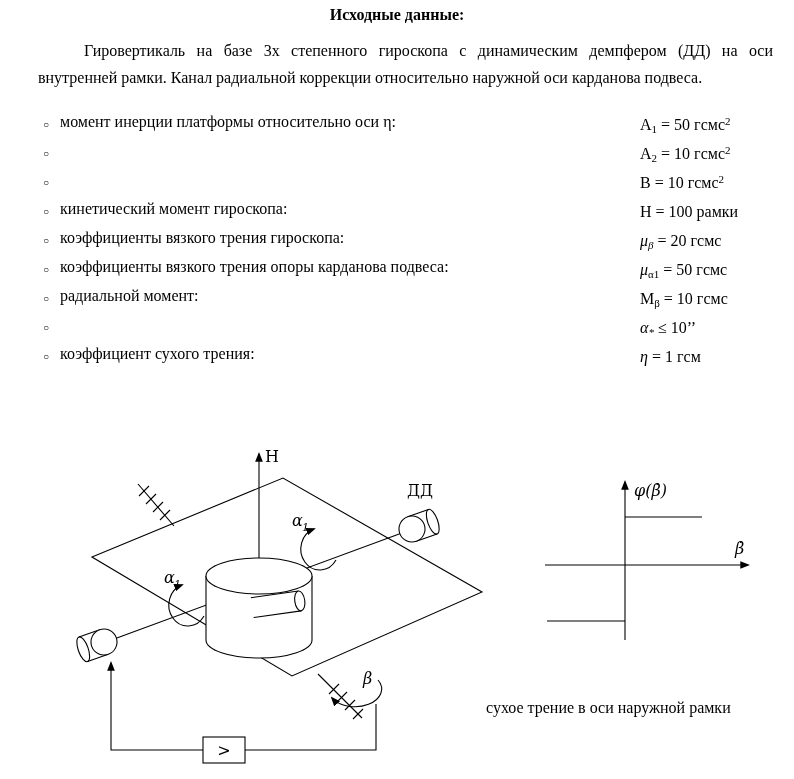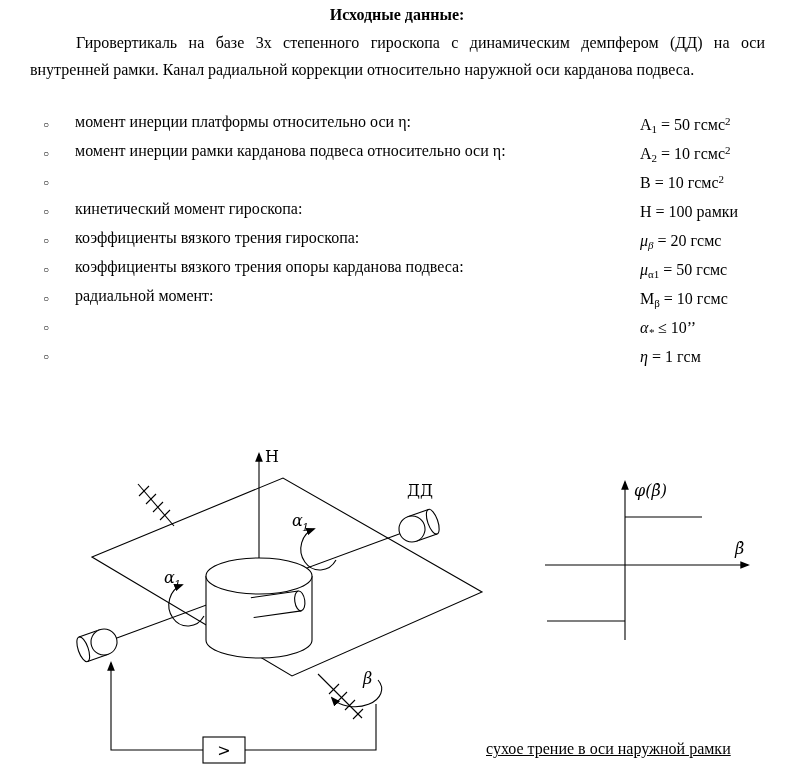--- a/index.html
+++ b/index.html
@@ -6,31 +6,31 @@
   .page {
     position:relative; width:794px; height:779px; background:#ffffff;
     font-family:"Liberation Serif","DejaVu Serif",serif; color:#000;
     overflow:hidden; font-size:16px;
   }
   .title {
     position:absolute; top:6px; left:0; right:0;
     text-align:center; font-weight:bold;
   }
   .intro {
-    position:absolute; top:29px; left:30px; width:735px; margin:0;
+    position:absolute; top:29px; left:30px; width:735px; margin:8px;
     line-height:27px; text-align:justify; text-indent:46px;
   }
   .params { position:absolute; top:112px; left:30px; width:735px; }
   .param-row { position:relative; height:29px; line-height:19px; }
   .bullet { position:absolute; left:13px; top:3px; font-size:10px; }
-  .plabel { position:absolute; left:45px; top:0; white-space:nowrap; }
+  .plabel { position:absolute; left:30px; top:0; white-space:nowrap; }
   .pvalue { position:absolute; left:610px; top:0; white-space:nowrap; }
   .pvalue sub { font-size:11px; vertical-align:-3px; }
   .pvalue sup { font-size:11px; vertical-align:5px; }
-  .caption { position:absolute; left:486px; top:740px;text-decoration:underline; }
+  .caption { position:absolute; left:486px; top:699px; }
   svg.diagram { position:absolute; left:0; top:430px; }
   svg text { font-family:"DejaVu Serif","Liberation Serif",serif; font-size:16px; fill:#000; stroke:none; }
   svg text.it { font-style:italic; }
   svg text.sub1 { font-size:11px; font-style:italic; }
 </style>
 </head>
 <body>
 
 <div class="page">
 
@@ -40,21 +40,20 @@
 
   <div class="params" id="params">
     <div class="param-row">
       <span class="bullet">○</span>
       <span class="plabel">момент инерции платформы относительно оси η:</span>
       <span class="pvalue"><span class="vb" style="font-style: normal;">A</span><sub class="vsub" style="font-style: normal;">1</sub><span class="vr"> = 50 гсмс</span><sup class="vsup">2</sup></span>
     </div>
 
     <div class="param-row">
       <span class="bullet">○</span>
-      <span class="plabel">момент инерции рамки карданова подвеса относительно оси η:</span>
       <span class="pvalue"><span class="vb" style="font-style: normal;">A</span><sub class="vsub" style="font-style: normal;">2</sub><span class="vr"> = 10 гсмс</span><sup class="vsup">2</sup></span>
     </div>
 
     <div class="param-row">
       <span class="bullet">○</span>
       <span class="pvalue"><span class="vb" style="font-style: normal;">B</span><sub class="vsub" style="font-style: normal;"></sub><span class="vr"> = 10 гсмс</span><sup class="vsup">2</sup></span>
     </div>
 
     <div class="param-row">
       <span class="bullet">○</span>
@@ -81,20 +80,21 @@
     </div>
 
     <div class="param-row">
       <span class="bullet">○</span>
       <span class="pvalue"><span class="vb" style="font-style: italic;">α</span><sub class="vsub" style="font-style: italic;">*</sub><span class="vr"> ≤ 10’’</span><sup class="vsup"></sup></span>
     </div>
 
 
     <div class="param-row">
       <span class="bullet">○</span>
+      <span class="plabel">коэффициент сухого трения:</span>
       <span class="pvalue"><span class="vb" style="font-style: italic;">η</span><sub class="vsub" style="font-style: italic;"></sub><span class="vr"> = 1 гсм</span><sup class="vsup"></sup></span>
     </div>
   </div>
 
   <svg class="diagram" width="794" height="349" viewBox="0 0 794 349">
     <defs>
       <marker id="arw" viewBox="0 0 10 8" refX="8" refY="4" markerWidth="9" markerHeight="7" orient="auto">
         <path d="M0,0 L10,4 L0,8 Z" fill="#000"></path>
       </marker>
     </defs>

